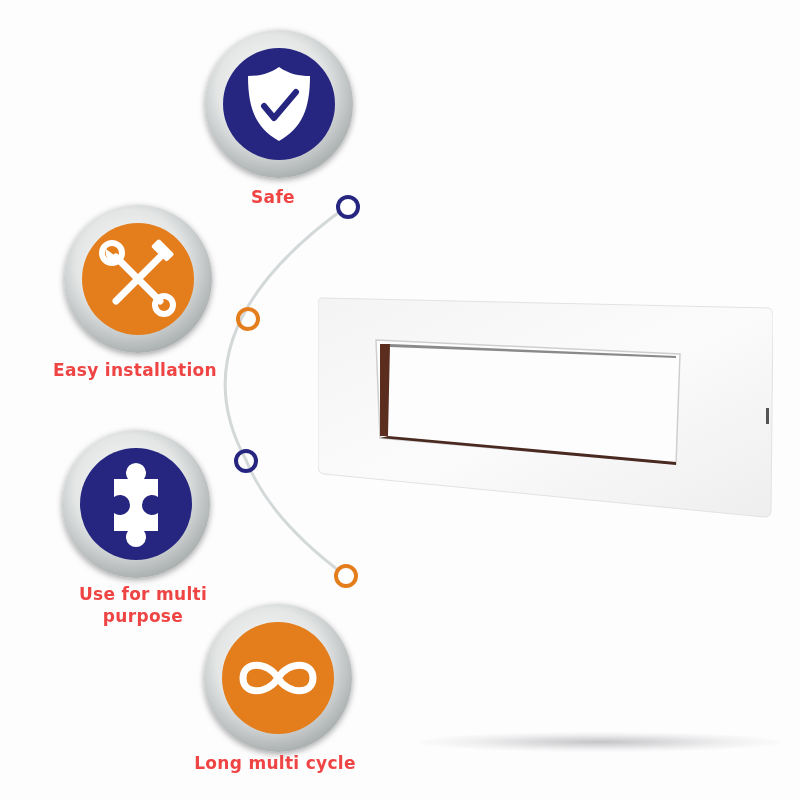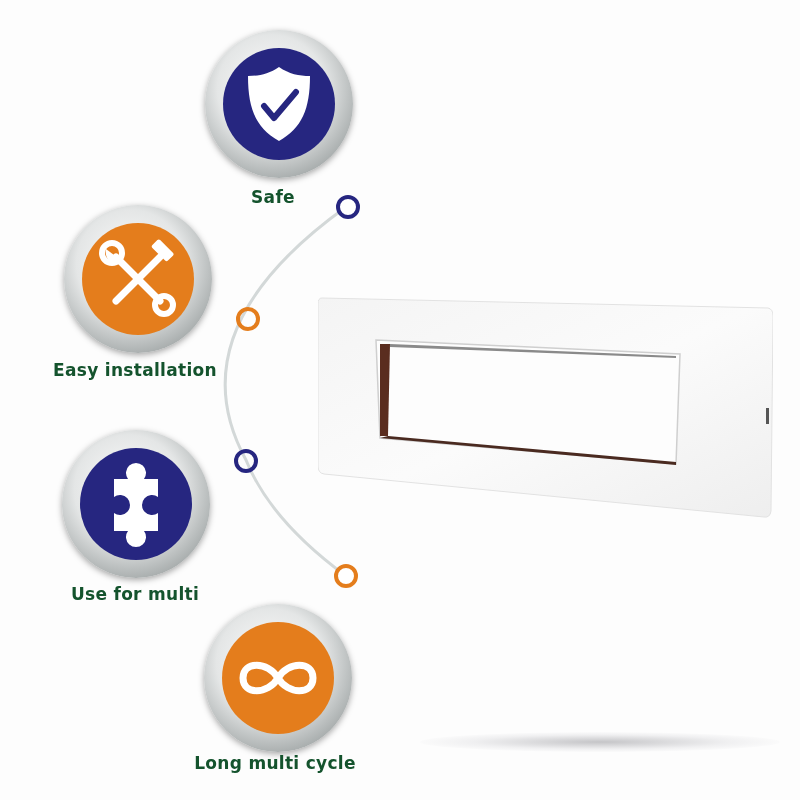--- a/index.html
+++ b/index.html
@@ -3,21 +3,21 @@
 <meta charset="utf-8">
 <style>
   html,body{margin:0;padding:0;}
   body{width:800px;height:800px;background:#fdfdfd;position:relative;overflow:hidden;font-family:"DejaVu Sans",sans-serif;}
   .badge{position:absolute;width:148px;height:148px;border-radius:50%;
     background:radial-gradient(circle at 45% 40%, #fdfdfd 0%, #e4e6e6 45%, #a9aeae 75%, #6f7474 100%);
     box-shadow:0 2px 6px rgba(0,0,0,0.35);}
   .badge .inner{position:absolute;left:18px;top:18px;width:112px;height:112px;border-radius:50%;display:flex;align-items:center;justify-content:center;}
   .inner.navy{background:#262680;}
   .inner.orange{background:#e47d1c;}
-  .label{position:absolute;font-weight:bold;font-size:17px;color:#14532d;text-align:center;letter-spacing:0.3px;line-height:22px;}
+  .label{position:absolute;font-weight:bold;font-size:17px;color:#ef4444;text-align:center;letter-spacing:0.3px;line-height:22px;}
   .arc{position:absolute;left:0;top:0;}
   .plate{position:absolute;left:318px;top:296px;width:455px;height:222px;}
   .shadow{position:absolute;left:420px;top:732px;width:360px;height:20px;border-radius:50%;
     background:radial-gradient(ellipse at center, rgba(150,150,155,0.55) 0%, rgba(200,200,205,0.25) 50%, rgba(255,255,255,0) 75%);}
 </style>
 </head>
 <body>
 
 <svg class="arc" width="800" height="800" viewBox="0 0 800 800">
   <path d="M346 207 Q 175 330 246 460 Q 270 520 346 576" fill="none" stroke="#d3d8d8" stroke-width="3"></path>
@@ -53,22 +53,23 @@
 </div>
 <div class="label" style="left:40px;top:359px;width:190px;">Easy installation</div>
 
 <div class="badge" style="left:62px;top:430px;">
   <div class="inner navy">
     <svg width="80" height="90" viewBox="0 0 80 90">
       <path d="M18 20 H32 A10 10 0 1 1 48 20 H62 V38 A10 10 0 1 0 62 54 V72 H48 A10 10 0 1 1 32 72 H18 V54 A10 10 0 1 0 18 38 Z" fill="#fff"></path>
     </svg>
   </div>
 </div>
-<div class="label" style="left:40px;top:583px;width:190px;">
+<div class="label" style="left:48px;top:583px;width:190px;">
   <div>Use for multi</div>
+  <div>purpose</div>
 </div>
 
 <div class="badge" style="left:204px;top:604px;">
   <div class="inner orange">
     <svg width="90" height="50" viewBox="0 0 90 50">
       <path d="M45 25 C35 8 10 8 10 25 C10 42 35 42 45 25 C55 8 80 8 80 25 C80 42 55 42 45 25 Z" fill="none" stroke="#fff" stroke-width="7"></path>
     </svg>
   </div>
 </div>
 <div class="label" style="left:180px;top:752px;width:190px;">Long multi cycle</div>

